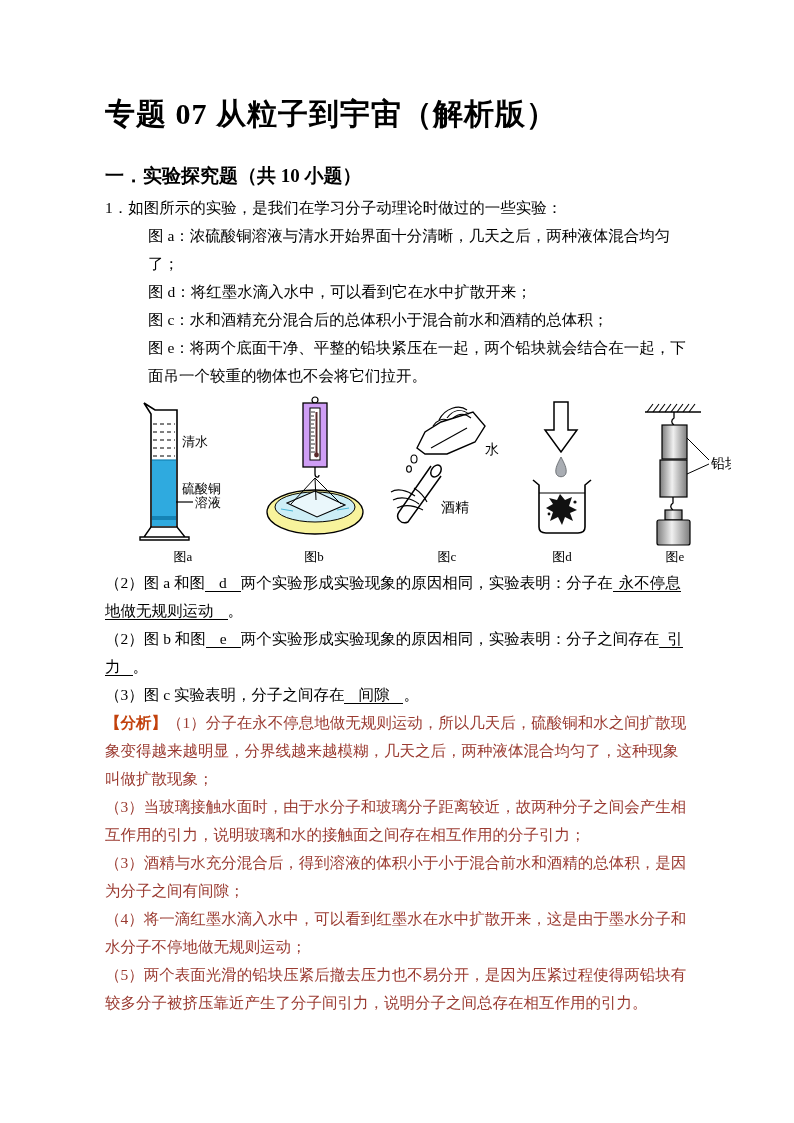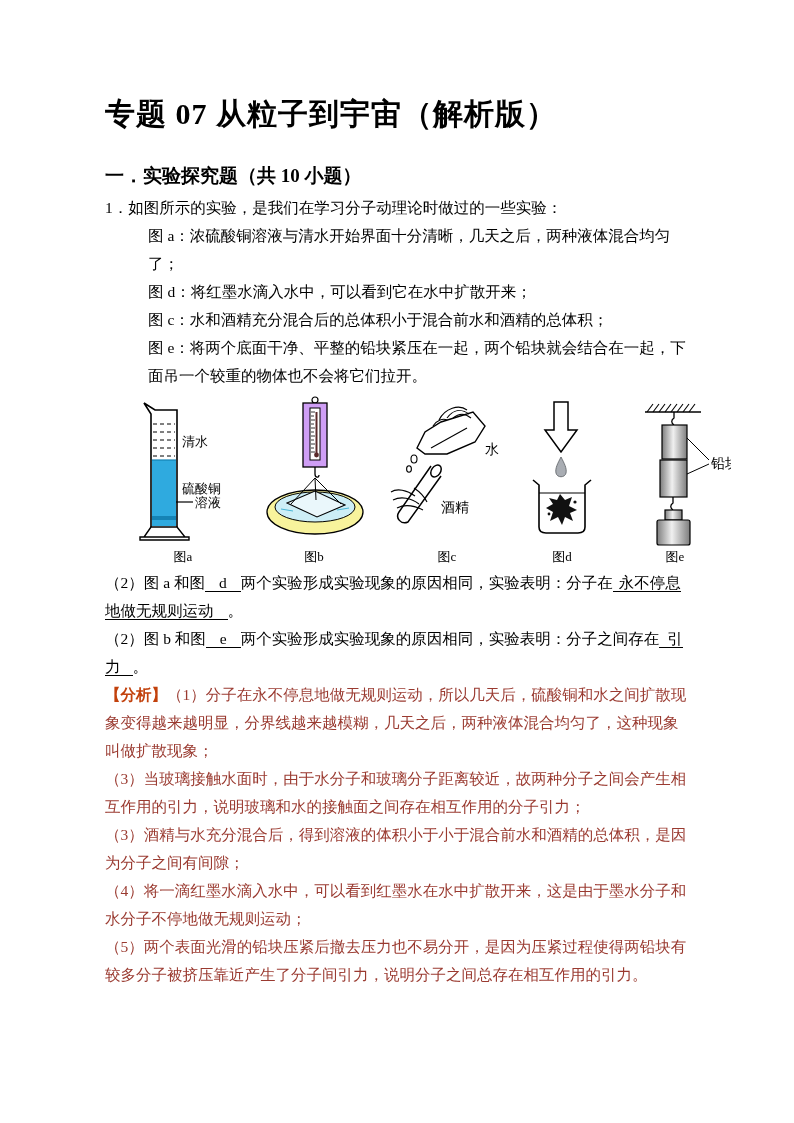--- a/index.html
+++ b/index.html
@@ -193,20 +193,21 @@
         <rect x="46" y="114" width="17" height="10" fill="url(#metalGrad)" stroke="#000" stroke-width="1.2"></rect>
         <rect x="38" y="124" width="33" height="25" rx="2" fill="url(#metalGrad)" stroke="#000" stroke-width="1.2"></rect>
       </svg>
       <div class="fig-caption">图e</div>
     </div>
   </div>
 
   <div>
     <p><span>（2）图 a 和图</span><span class="blank pad-s">d</span><span>两个实验形成实验现象的原因相同，实验表明：分子在</span><span class="blank pad-l">永不停息地做无规则运动</span><span>。</span></p>
     <p><span>（2）图 b 和图</span><span class="blank pad-s">e</span><span>两个实验形成实验现象的原因相同，实验表明：分子之间存在</span><span class="blank pad-m">引力</span><span>。</span></p>
+    <p><span>（3）图 c 实验表明，分子之间存在</span><span class="blank pad-s">间隙</span><span>。</span></p>
   </div>
 
   <div class="analysis">
     <p><span class="an-label">【分析】</span><span>（1）分子在永不停息地做无规则运动，所以几天后，硫酸铜和水之间扩散现象变得越来越明显，分界线越来越模糊，几天之后，两种液体混合均匀了，这种现象叫做扩散现象；</span></p>
     <p>（3）当玻璃接触水面时，由于水分子和玻璃分子距离较近，故两种分子之间会产生相互作用的引力，说明玻璃和水的接触面之间存在相互作用的分子引力；</p>
     <p>（3）酒精与水充分混合后，得到溶液的体积小于小于混合前水和酒精的总体积，是因为分子之间有间隙；</p>
     <p>（4）将一滴红墨水滴入水中，可以看到红墨水在水中扩散开来，这是由于墨水分子和水分子不停地做无规则运动；</p>
     <p>（5）两个表面光滑的铅块压紧后撤去压力也不易分开，是因为压紧过程使得两铅块有较多分子被挤压靠近产生了分子间引力，说明分子之间总存在相互作用的引力。</p>
   </div>
 

